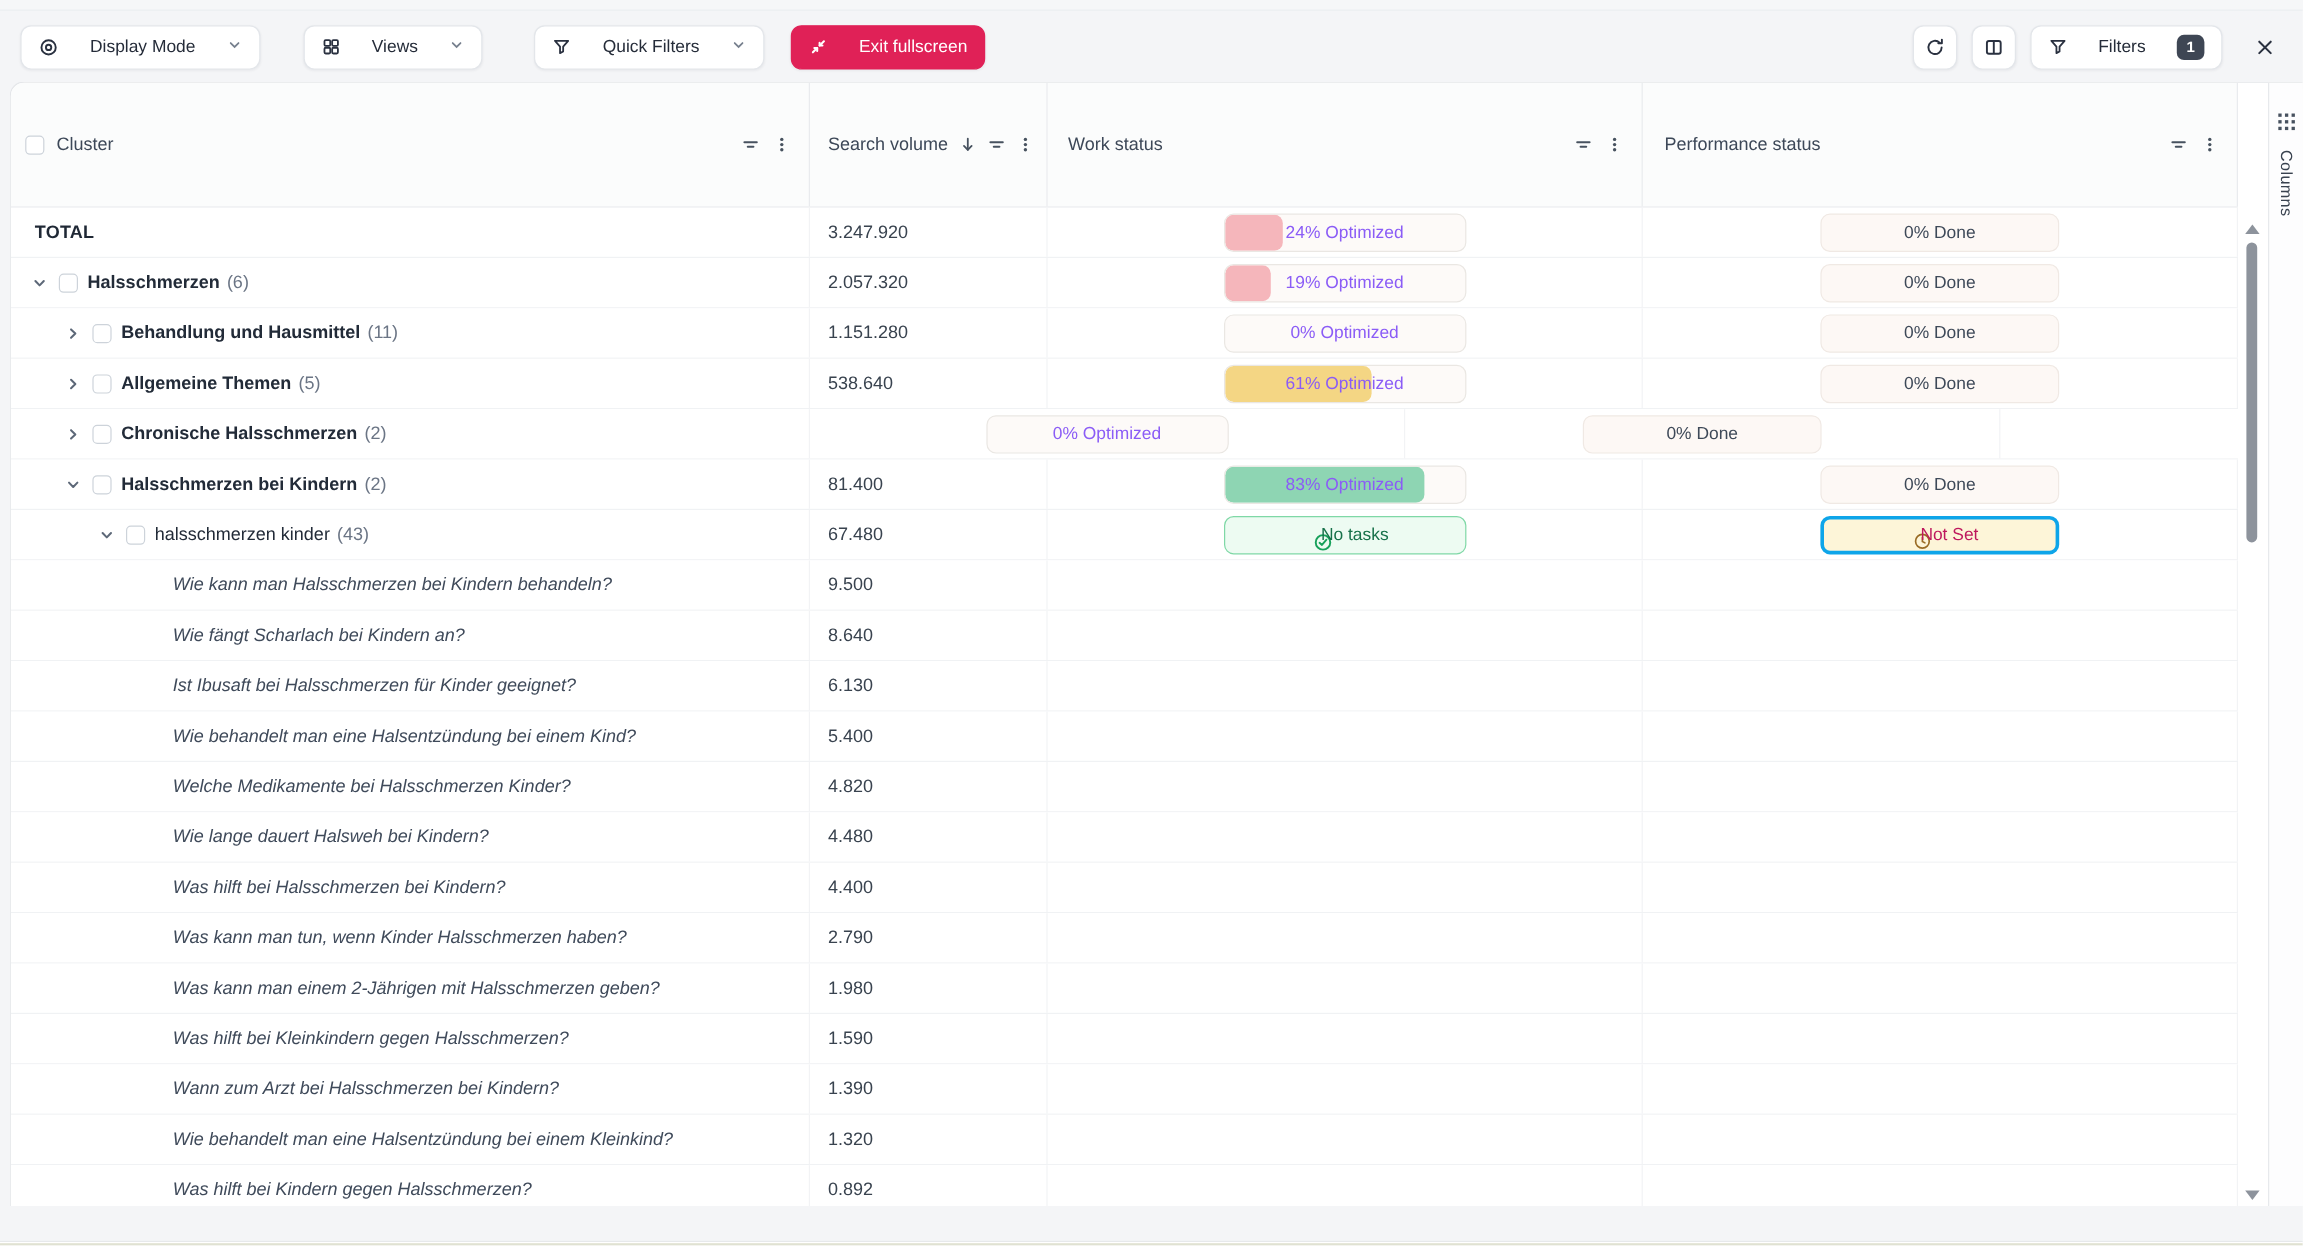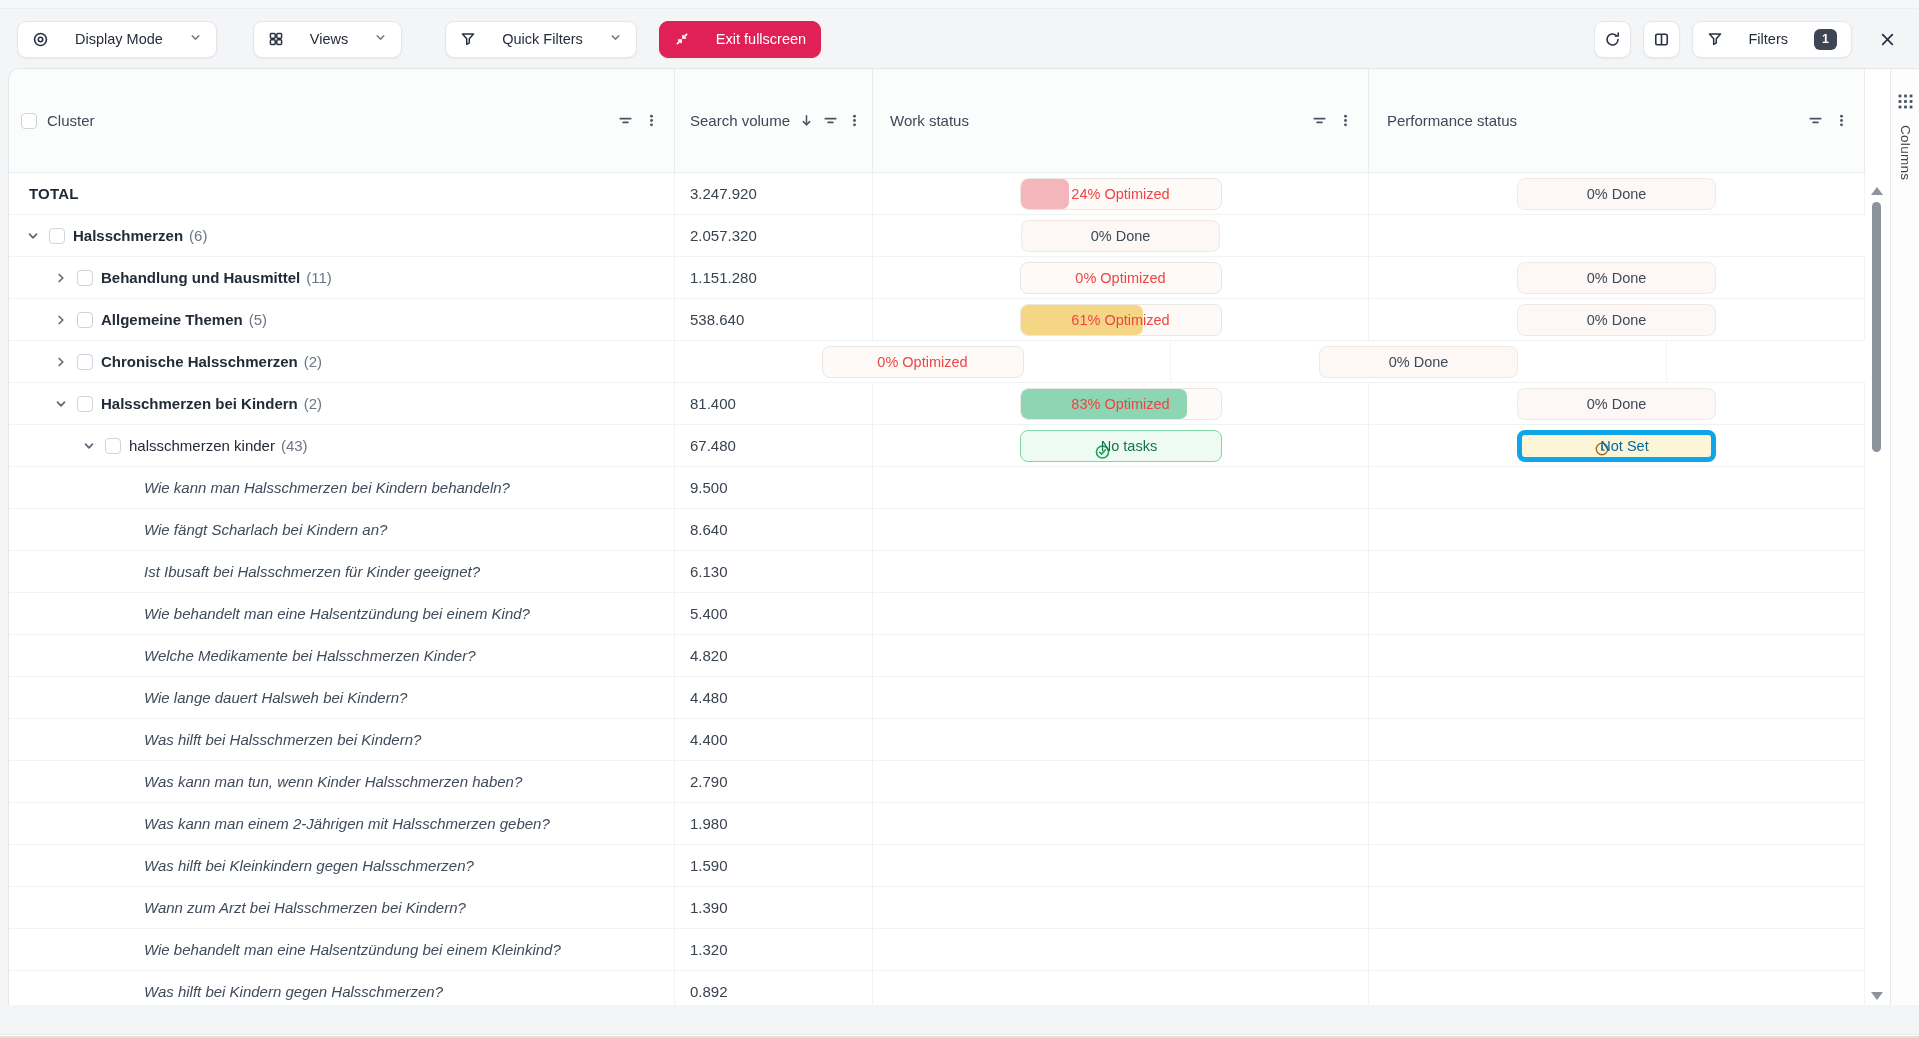--- a/index.html
+++ b/index.html
@@ -48,26 +48,26 @@
   .lbl-bold { font-weight:700; }
   .lbl-total { font-weight:700; letter-spacing:.2px; color:#1f2835; }
   .lbl-kw { font-style:italic; color:#3f4a5a; }
   .cnt { font-size:15px; color:#6b7585; margin-left:-2px; }
   .cb { width:16px; height:16px; border:1.5px solid #cdd3da; border-radius:4px; background:#fff; flex:0 0 auto; }
   .chevbox { width:16px; height:16px; display:inline-flex; align-items:center; justify-content:center; flex:0 0 auto; }
   
   .badge { position:relative; width:202px; height:32px; border-radius:8px; display:flex; align-items:center;
     justify-content:center; font-size:14.5px; overflow:hidden; flex:0 0 auto; }
   .c-work .badge { width:199px; }
-  .prog { background:#fdfaf8; border:1px solid #eae7e3; color:#ef4444; }
+  .prog { background:#fdfaf8; border:1px solid #eae7e3; color:#8b5cf6; }
   .fill { position:absolute; left:0; top:0; bottom:0; border-radius:7px; }
   .badge span { position:relative; z-index:1; }
   .pill-cream { background:#fdf8f5; border:1px solid #f0e9e4; color:#3e4958; }
   .pill-green { background:#edfbf2; border:1px solid #7fd8a6; color:#17714a; }
-  .pill-yellow { background:#fdf5d8; border:5px solid #0ea5e9; color:#0369a1;justify-content:center; }
+  .pill-yellow { background:#fdf5d8; border:3px solid #0ea5e9; color:#be185d;justify-content:center; }
   .pillicon { position:absolute; left:10px; top:50%; transform:translateY(-50%); display:flex; z-index:1; }
   
   .colstab { position:absolute; right:0; top:0; width:29px; height:100%; background:#fdfdfe; border-left:1px solid #e7e9ec;
     display:flex; flex-direction:column; align-items:center; padding-top:24px; gap:15px; }
   .colstab-label { writing-mode:vertical-rl; font-size:13.5px; color:#39424f; letter-spacing:.3px; }
   
   .sbar { position:absolute; right:35px; top:106px; width:15px; height:831px; }
   .sarrow-up { position:absolute; top:12px; left:2px; width:0; height:0; border-left:6px solid transparent; border-right:6px solid transparent; border-bottom:8px solid #8d939c; }
   .sarrow-down { position:absolute; bottom:6px; left:2px; width:0; height:0; border-left:6px solid transparent; border-right:6px solid transparent; border-top:8px solid #8d939c; }
   .sthumb { position:absolute; top:27px; left:3px; width:9px; height:250px; background:#8d939c; border-radius:5px; }
@@ -279,20 +279,26 @@
           <span class="chevbox">
             <svg width="16" height="16" viewBox="0 0 16 16" fill="none" stroke="#5d6878" stroke-width="1.7" stroke-linecap="round" stroke-linejoin="round">
               <polyline points="4.5,6.2 8,9.8 11.5,6.2"></polyline>
             </svg>
           </span>
           <span class="cb"></span>
           <span class="lbl lbl-bold">Halsschmerzen</span>
           <span class="cnt">(6)</span>
         </div>
         <div class="cell c-vol">2.057.320</div>
+        <div class="cell c-perf">
+          <div class="badge prog">
+            <div class="fill" style="width: 19%; background: rgb(245, 182, 187);"></div>
+            <span>19% Optimized</span>
+          </div>
+        </div>
         <div class="cell c-work">
           <div class="badge pill-cream">
             <span>0% Done</span>
           </div>
         </div>
       </div>
       <div class="row">
         <div class="cell c-cluster" style="padding-left: 44px;">
           <span class="chevbox">
             <svg width="16" height="16" viewBox="0 0 16 16" fill="none" stroke="#5d6878" stroke-width="1.7" stroke-linecap="round" stroke-linejoin="round">

